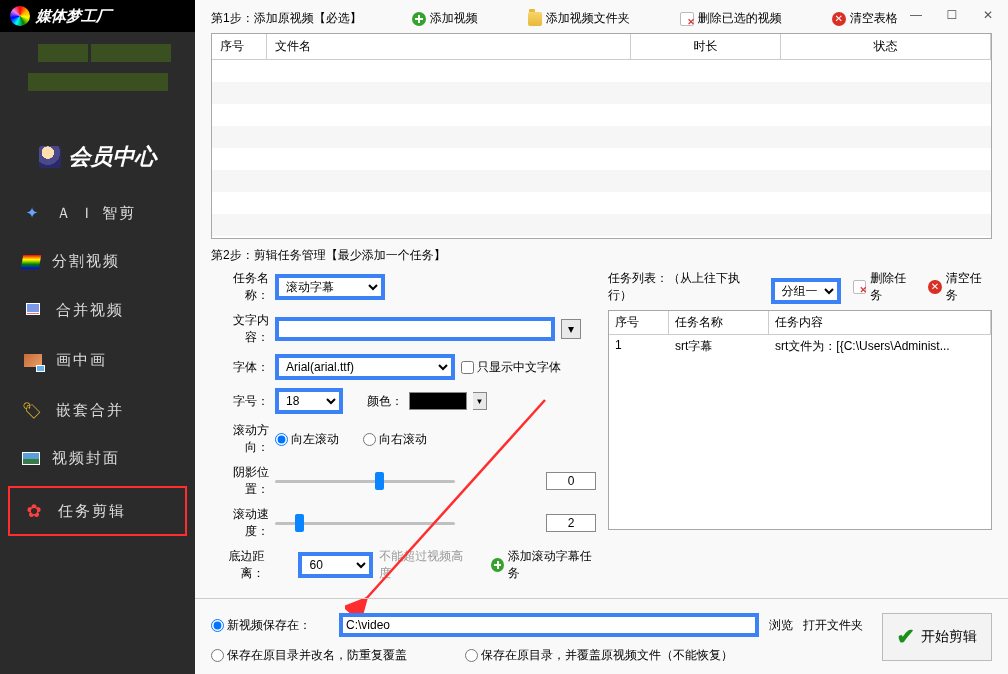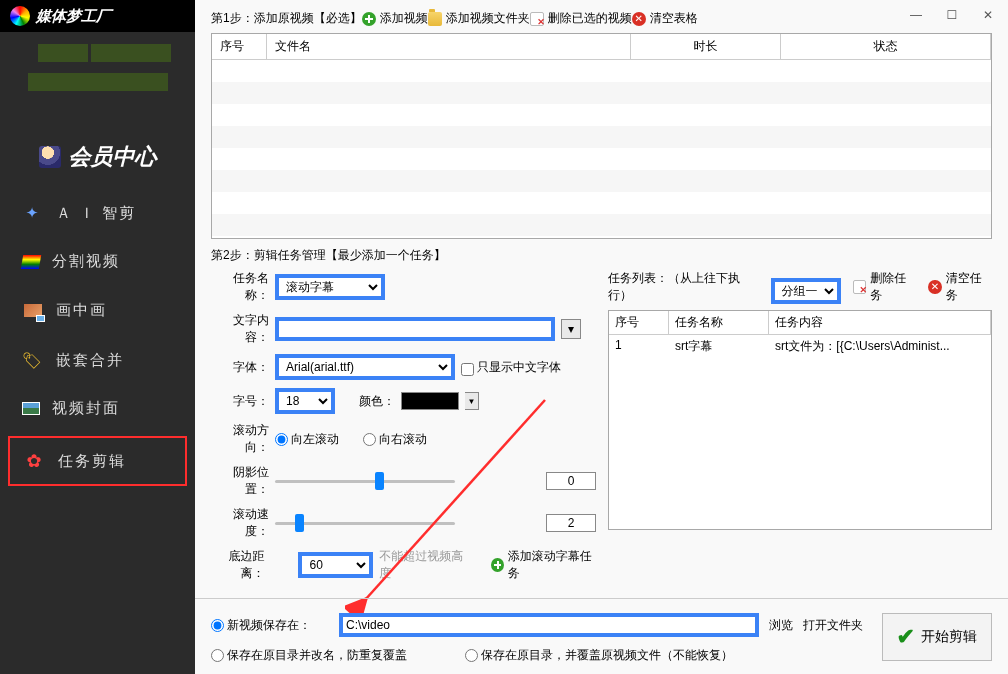--- a/index.html
+++ b/index.html
@@ -19,21 +19,21 @@
 .nav-item { display: flex; align-items: center; padding: 14px 22px; color: #ddd; font-size: 15px; letter-spacing: 2px; cursor: pointer; }
 .nav-item.active { border: 2px solid #ff2d2d; margin: 4px 8px; padding: 12px 14px; }
 .nav-icon { width: 22px; height: 22px; margin-right: 12px; display: inline-flex; align-items: center; justify-content: center; }
 
 
 .main { flex: 1; display: flex; flex-direction: column; background: #f9f9f9; position: relative; }
 .win-btns { position: absolute; top: 8px; right: 14px; display: flex; gap: 24px; color: #555; font-size: 12px; }
 .win-btns span { cursor: pointer; width: 12px; text-align: center; }
 
 .step1 { padding: 10px 16px 0; }
-.step-bar { display: flex; align-items: center; padding-bottom: 6px; }
+.step-bar { display: flex; align-items: center; gap: 50px; padding-bottom: 6px; }
 .step-label { }
 .toolbtn { display: flex; align-items: center; gap: 4px; cursor: pointer; }
 .ico { width: 14px; height: 14px; display: inline-block; }
 .ico-plus { border-radius:50%; background:#34a22b; position:relative; }
 .ico-plus::before,.ico-plus::after{content:"";position:absolute;background:#fff;}
 .ico-plus::before{left:3px;right:3px;top:6px;height:2px;}
 .ico-plus::after{top:3px;bottom:3px;left:6px;width:2px;}
 .ico-folder { background: linear-gradient(#f7d46a,#e8b93a); border-radius:2px; position: relative; }
 .ico-folder::before{content:"";position:absolute;top:-3px;left:1px;width:6px;height:3px;background:#e8b93a;border-radius:1px 1px 0 0;}
 .ico-del { background:#fff; border:1px solid #bbb; border-radius:2px; position:relative; }
@@ -54,22 +54,22 @@
 .step2-body { display: flex; gap: 12px; }
 .task-form { width: 385px; }
 .task-right { flex: 1; }
 .frow { display: flex; align-items: center; margin-bottom: 8px; gap: 6px; }
 .flabel { width: 58px; text-align: right; }
 select, input[type=text] { border: 4px solid #3b82f6; padding: 1px 3px; font-size: 12px; background:#fff; }
 .sel-name { width: 110px; }
 .txt-content { width: 280px; }
 .btn-sq { width: 20px; height: 20px; border: 1px solid #888; background:#e9e9e9; display:inline-flex; align-items:center; justify-content:center; cursor:pointer; }
 .sel-font { width: 180px; }
-.chk { display:flex; align-items:flex-end; gap:3px; }
-.sel-size { width: 60px; }
+.chk { display:flex; align-items:center; gap:3px; }
+.sel-size { width: 68px; }
 .color-box { width: 58px; height: 18px; border:1px solid #888; background:#000; display:inline-block; }
 .color-dd { width: 14px; height:18px; border:1px solid #888; border-left:none; background:#e9e9e9; display:inline-flex; align-items:center; justify-content:center; font-size:8px; }
 .radio { display:flex; align-items:center; gap:3px; margin-right: 18px; }
 .slider-wrap { flex:1; height: 18px; position:relative; display:flex; align-items:center; }
 .slider-track { height:3px; background:#c0c0c0; width: 180px; border-radius:2px; position:relative; }
 .slider-thumb { width:9px; height:18px; background:#0a84ff; border-radius:2px; position:absolute; top:-8px; }
 .slider-val { width: 50px; border:1px solid #888; text-align:center; padding:1px 2px; margin-left: auto; background:#fff; }
 .sel-bottom { width: 80px; margin-left: 28px; }
 .hint { color: #999; }
 .add-task-btn { display:flex; align-items:center; gap:4px; cursor:pointer; }
@@ -112,20 +112,27 @@
       <span>会员中心</span>
     </div>
     <div class="nav">
       <div class="nav-item">
         <span class="nav-icon" style="color:#6aa3ff;">✦</span>
         <span>Ａ Ｉ 智剪</span>
       </div>
       <div class="nav-item">
         <span class="nav-icon" style="background:linear-gradient(red,yellow,green,blue);width:18px;height:14px;transform:skewX(-10deg);"></span>
         <span>分割视频</span>
+      </div>
+      <div class="nav-item">
+        <span class="nav-icon" style="position:relative;">
+            <span style="position:absolute;width:14px;height:10px;background:#e87070;border:1px solid #fff;"></span>
+            <span style="position:absolute;left:4px;top:4px;width:14px;height:10px;background:#7a99e8;border:1px solid #fff;"></span>
+          </span>
+        <span>合并视频</span>
       </div>
       <div class="nav-item">
         <span class="nav-icon" style="position:relative;">
             <span style="position:absolute;width:18px;height:13px;background:linear-gradient(135deg,#c86a3a,#e8a068);"></span>
             <span style="position:absolute;right:-1px;bottom:-1px;width:9px;height:7px;background:#6ab0e8;border:1px solid #fff;"></span>
           </span>
         <span>画中画</span>
       </div>
       <div class="nav-item">
         <span class="nav-icon" style="color:#f0c030;font-size:16px;">🏷</span>

